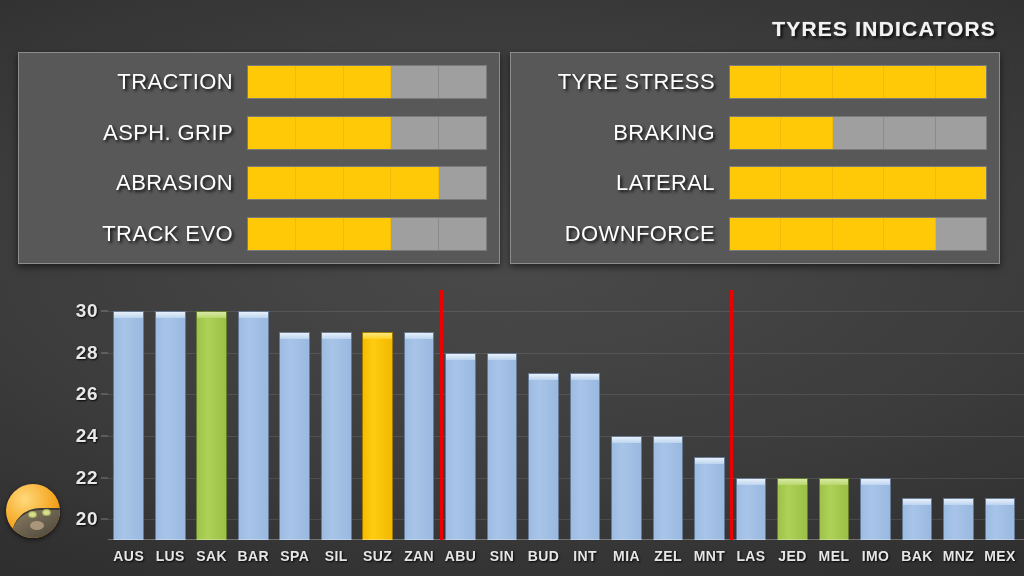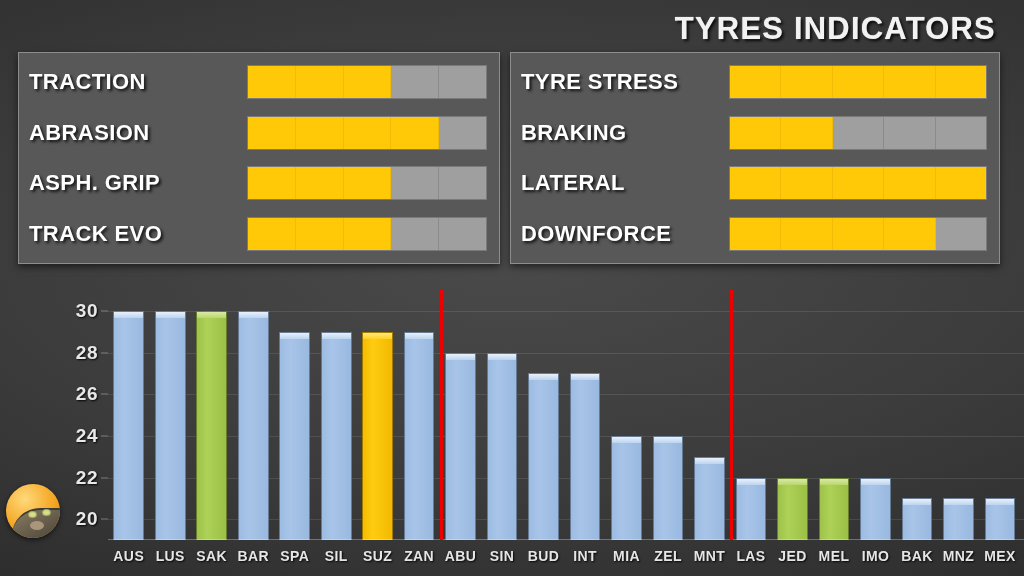--- a/index.html
+++ b/index.html
@@ -12,41 +12,41 @@
       radial-gradient(ellipse 120% 90% at 50% 45%, #4a4a4a 0%, #3b3b3b 45%, #2c2c2c 78%, #1e1e1e 100%);
     position: relative;
   }
 
   
   #header {
     position: absolute; top: 8px; left: 0; right: 28px;
     height: 42px; display: flex; align-items: center; justify-content: flex-end;
   }
   #page-title {
-    font-size: 31px; font-weight: bold; color: #f2f2f2;
+    font-size: 21px; font-weight: bold; color: #f2f2f2;
     letter-spacing: 1.2px;
     text-shadow: 2px 2px 3px rgba(0,0,0,.85), 0 0 1px #fff;
   }
 
   
   .panel {
     position: absolute;
     background: #585858;
     border: 1px solid #8d8d8d;
     box-shadow: 0 3px 7px rgba(0,0,0,.55);
     padding: 10px 12px 10px 10px;
     display: flex; flex-direction: column; justify-content: space-between;
   }
   #panel-left  { left: 18px;  top: 52px; width: 482px; height: 212px; }
   #panel-right { left: 510px; top: 52px; width: 490px; height: 212px; }
 
   .ind-row { display: flex; align-items: center; height: 38px; }
   .ind-label {
-    flex: 0 0 auto; 
-    font-size: 22px; font-weight: bold; color: #ffffff;
+    flex: 0 0 auto; text-align: right;
+    font-size: 22px; font-weight: normal; color: #ffffff;
     letter-spacing: .4px; white-space: nowrap;
     text-shadow: 2px 2px 3px rgba(0,0,0,.8);
     padding-right: 14px;
   }
   #panel-left  .ind-label { width: 218px; }
   #panel-right .ind-label { width: 208px; }
 
   .meter {
     flex: 1 1 auto; height: 34px;
     display: flex; border: 1px solid #7a7a7a;
@@ -156,36 +156,36 @@
       <div class="ind-label">TRACTION</div>
       <div class="meter">
         <div class="seg on"></div>
         <div class="seg on"></div>
         <div class="seg on"></div>
         <div class="seg off"></div>
         <div class="seg off"></div>
       </div>
     </div>
     <div class="ind-row">
+      <div class="ind-label">ASPH. GRIP</div>
+      <div class="meter">
+        <div class="seg on"></div>
+        <div class="seg on"></div>
+        <div class="seg on"></div>
+        <div class="seg off"></div>
+        <div class="seg off"></div>
+      </div>
+    </div>
+    <div class="ind-row">
       <div class="ind-label">ABRASION</div>
       <div class="meter">
         <div class="seg on"></div>
         <div class="seg on"></div>
         <div class="seg on"></div>
         <div class="seg on"></div>
-        <div class="seg off"></div>
-      </div>
-    </div>
-    <div class="ind-row">
-      <div class="ind-label">ASPH. GRIP</div>
-      <div class="meter">
-        <div class="seg on"></div>
-        <div class="seg on"></div>
-        <div class="seg on"></div>
-        <div class="seg off"></div>
         <div class="seg off"></div>
       </div>
     </div>
     <div class="ind-row">
       <div class="ind-label">TRACK EVO</div>
       <div class="meter">
         <div class="seg on"></div>
         <div class="seg on"></div>
         <div class="seg on"></div>
         <div class="seg off"></div>

